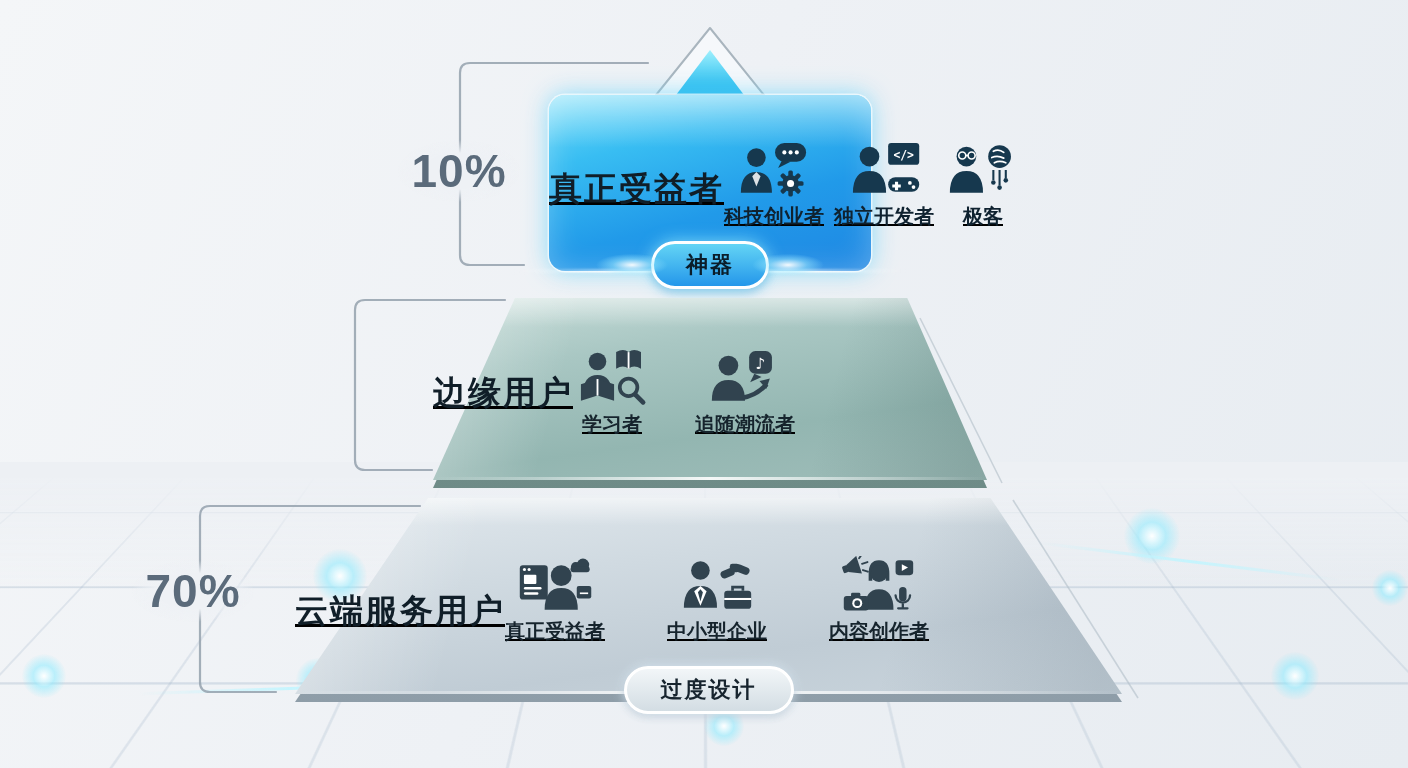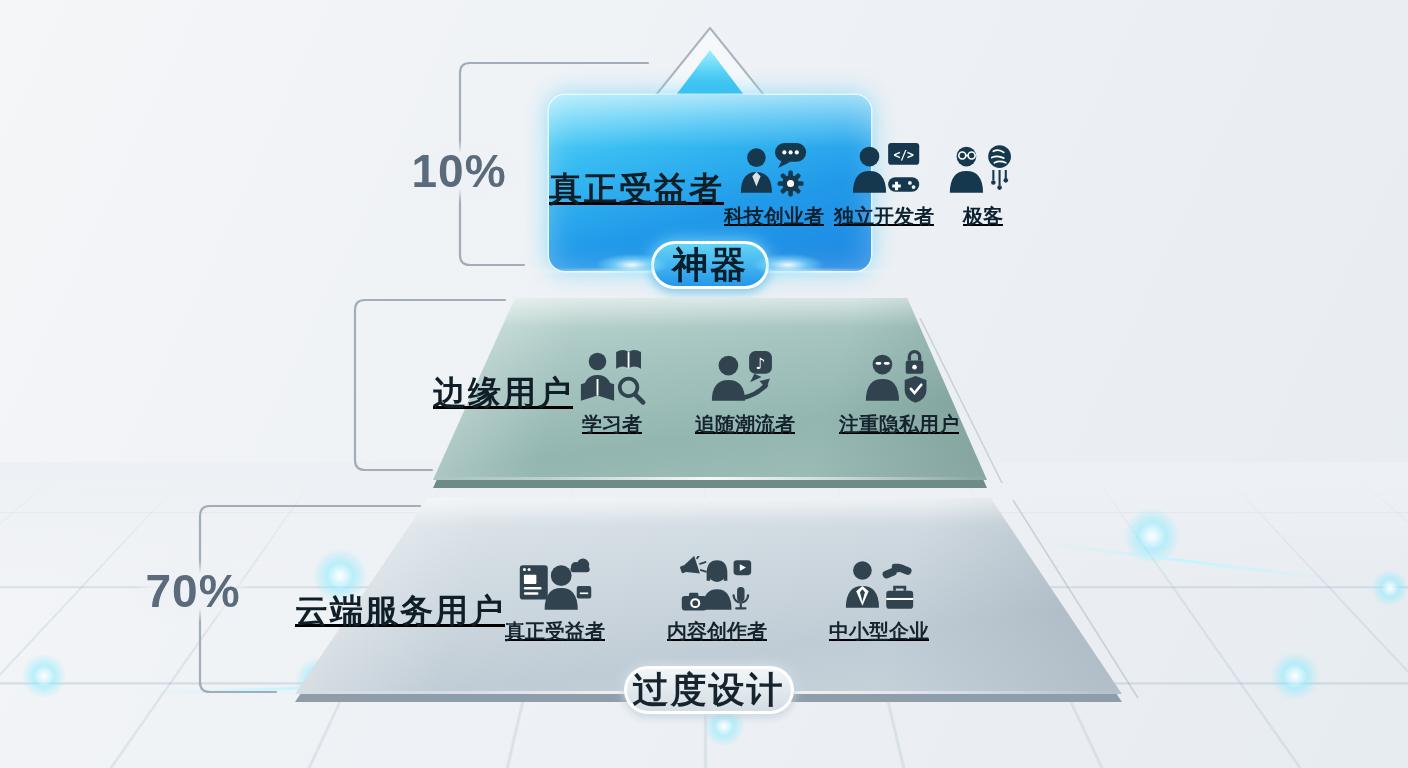--- a/index.html
+++ b/index.html
@@ -77,21 +77,21 @@
   #tier-bottom .tier-shape::before{content:"";position:absolute;inset:0;
     background:linear-gradient(105deg,rgba(255,255,255,.45) 0%,rgba(255,255,255,0) 22%,rgba(80,100,115,0) 72%,rgba(80,100,115,.18) 97%),
                linear-gradient(180deg,rgba(255,255,255,.6),rgba(255,255,255,0) 14%);}
   #tier-bottom .tier-shape::after{content:"";position:absolute;left:0;right:0;bottom:0;height:3px;
     background:linear-gradient(90deg,transparent,rgba(255,255,255,.9),transparent);}
   #tier-bottom .tier-title{margin-top:31px;}
   #tier-bottom .groups{gap:62px;margin-top:9px;}
 
   
   .badge{position:absolute;left:50%;transform:translateX(-50%);z-index:12;border-radius:999px;
-    display:flex;align-items:center;justify-content:center;font-weight:bold;font-size:36px;
+    display:flex;align-items:center;justify-content:center;font-weight:bold;font-size:22px;
     letter-spacing:2px;white-space:nowrap;}
   #badge-top{bottom:-18px;width:112px;height:42px;color:#0a1d2a;
     background:linear-gradient(180deg,#63d4f5,#2497ea);border:3px solid #ffffff;
     box-shadow:0 0 16px rgba(130,225,255,.95), 0 3px 8px rgba(20,90,160,.35);}
   .flare{position:absolute;top:50%;width:96px;height:30px;transform:translateY(-50%);border-radius:50%;
     background:radial-gradient(closest-side, rgba(255,255,255,.95), rgba(160,235,255,.5) 40%, rgba(160,235,255,0) 75%);}
   .flare.left{left:-70px;} .flare.right{right:-70px;}
   #badge-middle{bottom:-13px;width:130px;height:40px;color:#13222a;
     background:linear-gradient(180deg,#d6e8e4,#b0cdc8);border:3px solid #eef7f5;
     box-shadow:0 0 12px rgba(200,235,235,.9), 0 2px 6px rgba(80,110,105,.3);}
@@ -244,40 +244,20 @@
                 <path d="M4 50 Q4 30 20 30 Q36 30 36 50 Z"></path>
                 <rect x="40" y="2" width="22" height="22" rx="6"></rect>
                 <text x="51" y="19" text-anchor="middle" font-size="15" fill="#fff" font-family="DejaVu Sans, sans-serif">♪</text>
                 <path d="M45 24 l-4 8 11-5 Z"></path>
                 <path d="M34 47 Q47 45 57 34" fill="none" stroke="currentColor" stroke-width="4.4"></path>
                 <path d="M50 31 L60 28.5 L56.5 38.5 Z"></path>
               </svg>
             </span>
           <span class="group-label">追随潮流者</span>
         </div>
-        <div class="group">
-          <span class="icon">
-              <svg viewBox="0 0 72 56">
-                <circle cx="20" cy="15" r="9.5"></circle>
-                <path d="M4 50 Q4 29 20 29 Q36 29 36 50 Z"></path>
-                <rect x="13.5" y="12.5" width="5.4" height="2.6" rx="1.3" fill="#fff"></rect>
-                <rect x="21.5" y="12.5" width="5.4" height="2.6" rx="1.3" fill="#fff"></rect>
-                <g transform="translate(51,9)">
-                  <path d="M-5 2 V-1.5 a5 5 0 0 1 10 0 V2" fill="none" stroke="currentColor" stroke-width="3.2"></path>
-                  <rect x="-8.5" y="2" width="17" height="13" rx="2.6"></rect>
-                  <circle cy="8.5" r="2.2" fill="#fff"></circle>
-                </g>
-                <g transform="translate(52,38)">
-                  <path d="M0 -12 L10.5 -8 V2 Q10.5 10 0 14 Q-10.5 10 -10.5 2 V-8 Z"></path>
-                  <path d="M-4.5 0.5 L-1 4.5 L5.5 -3.5" fill="none" stroke="#fff" stroke-width="2.6" stroke-linecap="round"></path>
-                </g>
-              </svg>
-            </span>
-          <span class="group-label">注重隐私用户</span>
-        </div>
       </div>
     </div>
   </section>
 
   <section class="tier" id="tier-bottom">
     <div class="tier-under"></div>
     <div class="tier-shape"></div>
     <div class="tier-content">
       <div class="tier-title">云端服务用户</div>
       <div class="groups">
@@ -299,20 +279,41 @@
                 </g>
                 <rect x="57" y="29" width="14" height="12" rx="2"></rect>
                 <path d="M60 36 h8" stroke="#fff" stroke-width="1.6"></path>
               </svg>
             </span>
           <span class="group-label">真正受益者</span>
         </div>
         <div class="group">
           <span class="icon">
               <svg viewBox="0 0 72 56">
+                <circle cx="20" cy="14" r="9"></circle>
+                <path d="M4 50 Q4 29 20 29 Q36 29 36 50 Z"></path>
+                <path d="M20 29 L14 34 L20 48 L26 34 Z" fill="#fff"></path>
+                <path d="M20 32 l-2.4 3 2.4 9 2.4-9 Z"></path>
+                <g transform="translate(53,12)">
+                  <rect x="-15" y="-2" width="14" height="7.5" rx="3.6" transform="rotate(-22)"></rect>
+                  <rect x="0.5" y="-5.5" width="14" height="7.5" rx="3.6" transform="rotate(22)"></rect>
+                  <rect x="-4.6" y="-4.4" width="9" height="8.2" rx="2.4"></rect>
+                </g>
+                <g transform="translate(56,42)">
+                  <rect x="-13" y="-8.5" width="26" height="17.5" rx="3"></rect>
+                  <path d="M-5 -8.5 V-12 h10 v3.5" fill="none" stroke="currentColor" stroke-width="2.6"></path>
+                  <path d="M-13 -0.5 H13" stroke="#fff" stroke-width="2"></path>
+                </g>
+              </svg>
+            </span>
+          <span class="group-label">中小型企业</span>
+        </div>
+        <div class="group">
+          <span class="icon">
+              <svg viewBox="0 0 72 56">
                 <g transform="translate(12,10) rotate(-18)">
                   <path d="M-7 -3.5 L5 -9 V9 L-7 3.5 Z"></path>
                   <rect x="-11.5" y="-3.5" width="5" height="7" rx="1.4"></rect>
                   <path d="M7 -6 l4 -3 M8 0 h5.5 M7 6 l4 3" stroke="currentColor" stroke-width="1.8" fill="none" stroke-linecap="round"></path>
                 </g>
                 <path d="M26 17 Q26 4 36 4 Q46 4 46 17 V24 H42.5 V15 Q36 12 29.5 15 V24 H26 Z"></path>
                 <circle cx="36" cy="17" r="8.2"></circle>
                 <path d="M22 52 Q22 32 36 32 Q50 32 50 52 Z"></path>
                 <rect x="52" y="4" width="17" height="14.5" rx="3.2"></rect>
                 <path d="M58 8 L64 11.2 L58 14.5 Z" fill="#fff"></path>
@@ -323,41 +324,20 @@
                   <circle cx="1" cy="0.5" r="2.8"></circle>
                 </g>
                 <g transform="translate(59,39)">
                   <rect x="-3.6" y="-9" width="7.2" height="14" rx="3.6"></rect>
                   <path d="M-7 -1 a7 7 0 0 0 14 0 M0 6 V11.5 M-4.5 11.5 h9" fill="none" stroke="currentColor" stroke-width="2.2" stroke-linecap="round"></path>
                 </g>
               </svg>
             </span>
           <span class="group-label">内容创作者</span>
         </div>
-        <div class="group">
-          <span class="icon">
-              <svg viewBox="0 0 72 56">
-                <circle cx="20" cy="14" r="9"></circle>
-                <path d="M4 50 Q4 29 20 29 Q36 29 36 50 Z"></path>
-                <path d="M20 29 L14 34 L20 48 L26 34 Z" fill="#fff"></path>
-                <path d="M20 32 l-2.4 3 2.4 9 2.4-9 Z"></path>
-                <g transform="translate(53,12)">
-                  <rect x="-15" y="-2" width="14" height="7.5" rx="3.6" transform="rotate(-22)"></rect>
-                  <rect x="0.5" y="-5.5" width="14" height="7.5" rx="3.6" transform="rotate(22)"></rect>
-                  <rect x="-4.6" y="-4.4" width="9" height="8.2" rx="2.4"></rect>
-                </g>
-                <g transform="translate(56,42)">
-                  <rect x="-13" y="-8.5" width="26" height="17.5" rx="3"></rect>
-                  <path d="M-5 -8.5 V-12 h10 v3.5" fill="none" stroke="currentColor" stroke-width="2.6"></path>
-                  <path d="M-13 -0.5 H13" stroke="#fff" stroke-width="2"></path>
-                </g>
-              </svg>
-            </span>
-          <span class="group-label">中小型企业</span>
-        </div>
       </div>
     </div>
     <div class="badge" id="badge-bottom">
       <span>过度设计</span>
     </div>
   </section>
 
 </div>
 
 </body></html>

